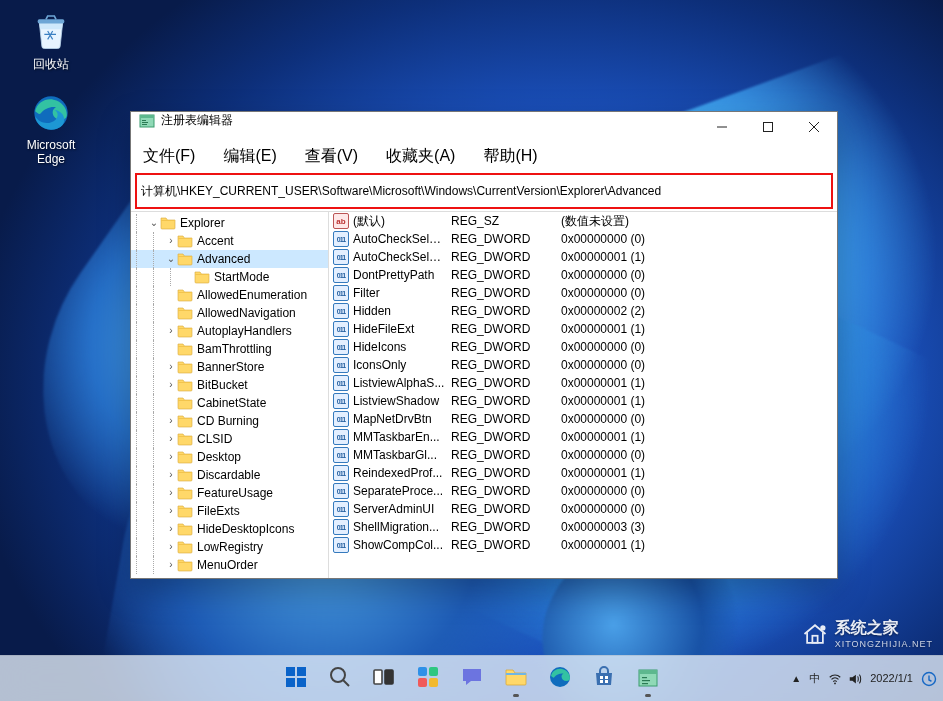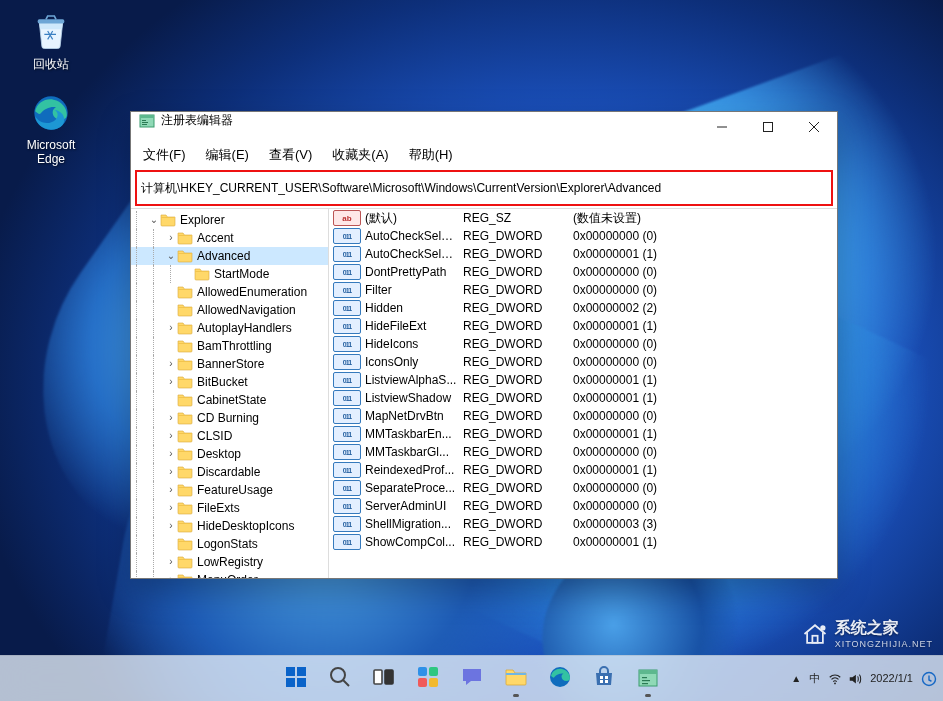--- a/index.html
+++ b/index.html
@@ -59,23 +59,23 @@
 .titlebar .title-text { flex: 1; font-size: 12px; }
 .titlebar .win-controls { display: flex; }
 .win-btn {
   width: 46px; height: 30px;
   display: flex; align-items: center; justify-content: center;
   cursor: pointer;
 }
 .win-btn svg { stroke: #222; stroke-width: 1; fill: none; }
 
 .menubar {
-  display: flex; gap: 8px;
+  display: flex; gap: 16px;
   padding: 2px 6px;
-  font-size: 13px;
+  font-size: 16px;
 }
 .menubar .menu-item { padding: 2px 6px; cursor: pointer; }
 
 .addressbar {
   margin: 2px 4px;
   border: 2px solid #e11;
   height: 36px;
   display: flex; align-items: center;
 }
 .addressbar input {
@@ -129,21 +129,21 @@
 .col-name { width: 116px; }
 .col-type { width: 110px; }
 .col-data { flex: 1; }
 
 .list-body { overflow: hidden; }
 .list-row {
   display: flex; align-items: center;
   height: 18px; font-size: 12px;
   cursor: pointer;
 }
-.list-row .val-icon { width: 28px; height: 16px; margin: 0 4px; flex-shrink: 0; text-align: center; }
+.list-row .val-icon { width: 16px; height: 16px; margin: 0 4px; flex-shrink: 0; text-align: center; }
 .list-row .c-name { width: 92px; overflow: hidden; text-overflow: ellipsis; white-space: nowrap; }
 .list-row .c-type { width: 110px; padding-left: 6px; }
 .list-row .c-data { flex: 1; padding-left: 6px; }
 
 .ab-icon { width: 14px; height: 14px; border: 1px solid #b55; background: #fee8e8; display: inline-flex; align-items: center; justify-content: center; font-size: 8px; color: #b33; font-weight: bold; border-radius: 2px; }
 .bin-icon { width: 14px; height: 14px; border: 1px solid #357abd; background: #e3efff; display: inline-flex; align-items: center; justify-content: center; font-size: 7px; color: #2560a0; font-weight: bold; border-radius: 2px; letter-spacing: -1px; }
 
 
 .taskbar {
   position: absolute;
@@ -449,30 +449,20 @@
               <span class="twisty">›</span>
               <svg class="fld" viewBox="0 0 16 16">
                 <path d="M1 3h5l1.5 2H15v8a1 1 0 0 1-1 1H2a1 1 0 0 1-1-1z" fill="#ffd869" stroke="#d9a93a" stroke-width=".6"></path>
                 <path d="M1 5h14v1H1z" fill="#f2c44d"></path>
               </svg>
               <span class="lbl">HideDesktopIcons</span>
             </div>
             <div class="node">
               <span class="guide"></span>
               <span class="guide"></span>
-              <span class="twisty"></span>
-              <svg class="fld" viewBox="0 0 16 16">
-                <path d="M1 3h5l1.5 2H15v8a1 1 0 0 1-1 1H2a1 1 0 0 1-1-1z" fill="#ffd869" stroke="#d9a93a" stroke-width=".6"></path>
-                <path d="M1 5h14v1H1z" fill="#f2c44d"></path>
-              </svg>
-              <span class="lbl">LogonStats</span>
-            </div>
-            <div class="node">
-              <span class="guide"></span>
-              <span class="guide"></span>
               <span class="twisty">›</span>
               <svg class="fld" viewBox="0 0 16 16">
                 <path d="M1 3h5l1.5 2H15v8a1 1 0 0 1-1 1H2a1 1 0 0 1-1-1z" fill="#ffd869" stroke="#d9a93a" stroke-width=".6"></path>
                 <path d="M1 5h14v1H1z" fill="#f2c44d"></path>
               </svg>
               <span class="lbl">LowRegistry</span>
             </div>
             <div class="node">
               <span class="guide"></span>
               <span class="guide"></span>

